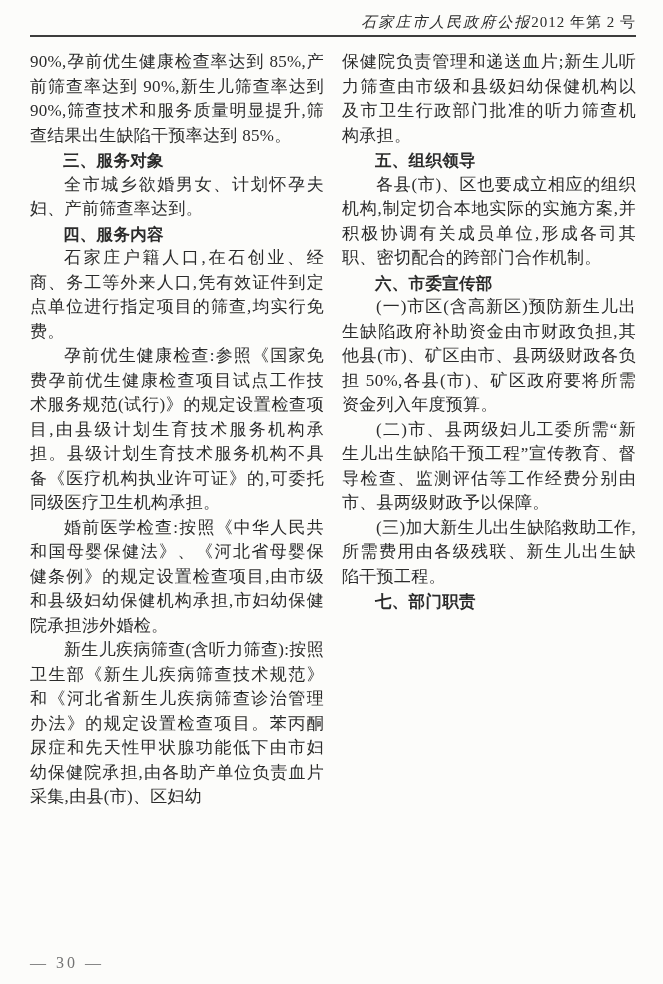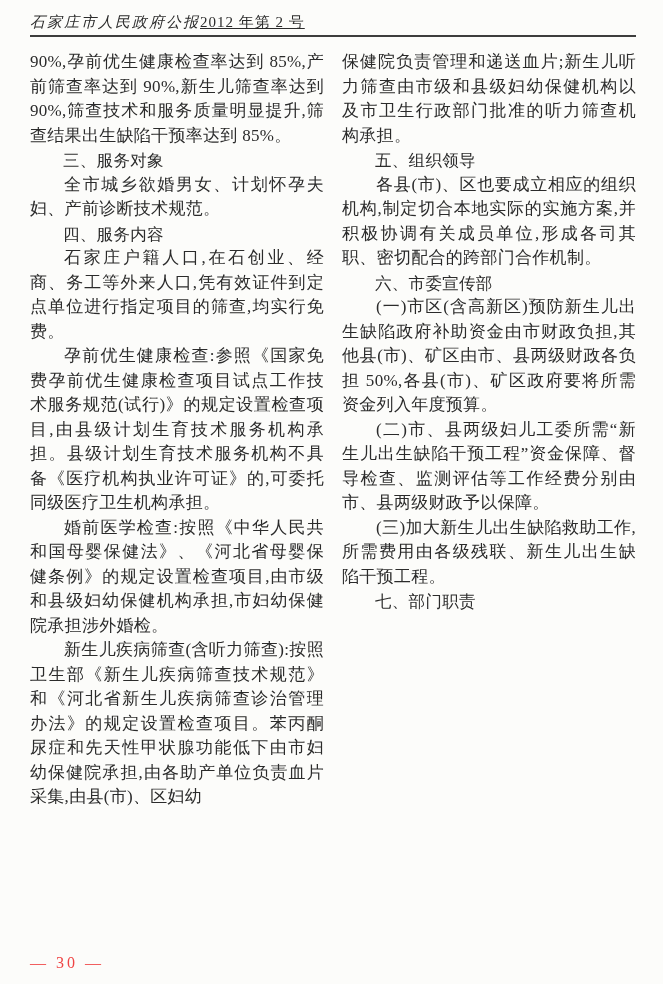--- a/index.html
+++ b/index.html
@@ -14,32 +14,31 @@
     position: relative;
     width: 663px;
     height: 984px;
     box-sizing: border-box;
     padding: 12px 27px 0 30px;
     color: #2b2b2b;
     font-family: "Liberation Serif", "DejaVu Serif", serif;
   }
   .header {
     display: flex;
-    justify-content: flex-start;
+    justify-content: flex-end;
     align-items: flex-end;
     font-size: 15px;
     height: 20px;
   }
   .header .gazette-title {
     font-style: italic;
     letter-spacing: 2px;
   }
   .header .issue-no {
     letter-spacing: 1px;
-    text-decoration: underline;
   }
   .header-rule {
     border: 0;
     border-top: 2px solid #3d3d3d;
     margin: 3px 0 0 0;
   }
   .columns {
     display: flex;
     gap: 18px;
     margin-top: 13px;
@@ -58,63 +57,63 @@
     text-align-last: left;
   }
   .blk.cont { text-indent: 0; }
   .blk.para { text-indent: 2em; }
   .blk.kaiti {
     text-indent: 2em;
     font-style: italic;
   }
   .blk.heading {
     text-indent: 2em;
-    font-weight: 400;
+    font-weight: 700;
     font-family: "Liberation Sans", "DejaVu Sans", sans-serif;
     font-size: 16.5px;
     font-style: normal;
   }
   .footer {
     position: absolute;
     left: 30px;
     bottom: 12px;
     font-size: 16px;
     letter-spacing: 3px;
-    color: #ef4444;
+    color: #737373;
   }
 </style>
 </head>
 <body>
 
 <div class="page">
 
   <div class="header">
     <span class="gazette-title">石家庄市人民政府公报</span>
     <span class="issue-no">2012 年第 2 号</span>
   </div>
   <hr class="header-rule">
 
   <div class="columns">
     <div class="column">
         <p class="blk cont">90%,孕前优生健康检查率达到 85%,产前筛查率达到 90%,新生儿筛查率达到 90%,筛查技术和服务质量明显提升,筛查结果出生缺陷干预率达到 85%。</p>
         <p class="blk heading">三、服务对象</p>
-        <p class="blk para">全市城乡欲婚男女、计划怀孕夫妇、产前诊断技术规范。</p>
+        <p class="blk para">全市城乡欲婚男女、计划怀孕夫妇、产前筛查率达到。</p>
         <p class="blk heading">四、服务内容</p>
         <p class="blk para">石家庄户籍人口,在石创业、经商、务工等外来人口,凭有效证件到定点单位进行指定项目的筛查,均实行免费。</p>
         <p class="blk para">孕前优生健康检查:参照《国家免费孕前优生健康检查项目试点工作技术服务规范(试行)》的规定设置检查项目,由县级计划生育技术服务机构承担。县级计划生育技术服务机构不具备《医疗机构执业许可证》的,可委托同级医疗卫生机构承担。</p>
         <p class="blk para">婚前医学检查:按照《中华人民共和国母婴保健法》、《河北省母婴保健条例》的规定设置检查项目,由市级和县级妇幼保健机构承担,市妇幼保健院承担涉外婚检。</p>
         <p class="blk para">新生儿疾病筛查(含听力筛查):按照卫生部《新生儿疾病筛查技术规范》和《河北省新生儿疾病筛查诊治管理办法》的规定设置检查项目。苯丙酮尿症和先天性甲状腺功能低下由市妇幼保健院承担,由各助产单位负责血片采集,由县(市)、区妇幼</p>
       </div>
     <div class="column">
         <p class="blk cont">保健院负责管理和递送血片;新生儿听力筛查由市级和县级妇幼保健机构以及市卫生行政部门批准的听力筛查机构承担。</p>
         <p class="blk heading">五、组织领导</p>
         <p class="blk para">各县(市)、区也要成立相应的组织机构,制定切合本地实际的实施方案,并积极协调有关成员单位,形成各司其职、密切配合的跨部门合作机制。</p>
         <p class="blk heading">六、市委宣传部</p>
         <p class="blk para">(一)市区(含高新区)预防新生儿出生缺陷政府补助资金由市财政负担,其他县(市)、矿区由市、县两级财政各负担 50%,各县(市)、矿区政府要将所需资金列入年度预算。</p>
-        <p class="blk para">(二)市、县两级妇儿工委所需“新生儿出生缺陷干预工程”资金保障、督导检查、监测评估等工作经费分别由市、县两级财政予以保障。</p>
+        <p class="blk para">(二)市、县两级妇儿工委所需“新生儿出生缺陷干预工程”宣传教育、督导检查、监测评估等工作经费分别由市、县两级财政予以保障。</p>
         <p class="blk para">(三)加大新生儿出生缺陷救助工作,所需费用由各级残联、新生儿出生缺陷干预工程。</p>
         <p class="blk heading">七、部门职责</p>
       </div>
   </div>
 
   <div class="footer">— 30 —</div>
 
 </div>
 
 </body></html>

